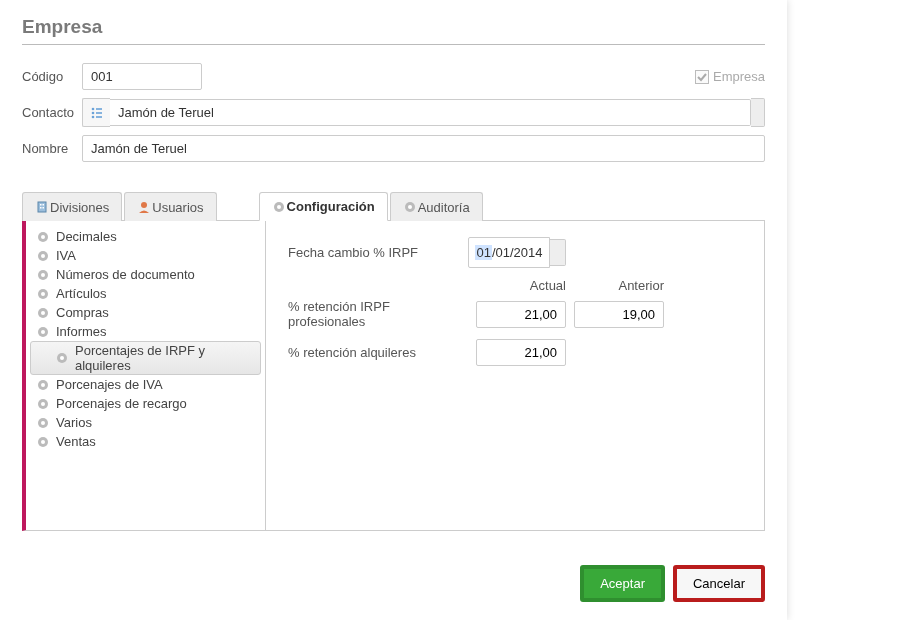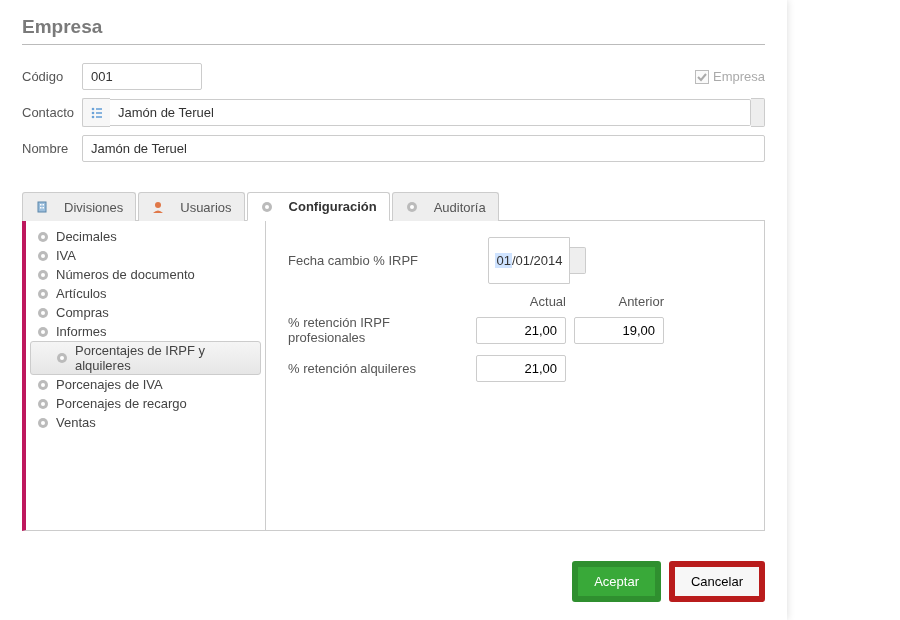--- a/index.html
+++ b/index.html
@@ -86,36 +86,37 @@
 
   .tabs {
     margin-top: 30px;
     display: flex;
     border-bottom: 1px solid #ccc;
   }
   .tab {
     padding: 6px 12px;
     display: flex;
     align-items: center;
-    gap: 15px;
+    gap: 1px;
     background: #eee;
     border: 1px solid #ccc;
     border-bottom: none;
     margin-right: 2px;
     margin-bottom: -1px;
     font-size: 13px;
     color: #555;
     cursor: pointer;
     border-radius: 3px 3px 0 0;
   }
   .tab.active {
     background: #fff;
     font-weight: 600;
     color: #333;
     border-bottom: 1px solid #fff;
+    margin-left: 40px;
   }
   .tab-body {
     display: flex;
     border-left: 4px solid #be185d;
     border-right: 1px solid #ccc;
     border-bottom: 1px solid #ccc;
     min-height: 310px;
   }
   .side-list {
     width: 240px;
@@ -172,45 +173,45 @@
     border-radius: 2px;
     padding: 5px 8px;
     text-align: right;
     margin-left: 8px;
     font-size: 13px;
   }
   .date-input {
     width: 82px;
     border: 1px solid #ccc;
     border-radius: 2px 0 0 2px;
-    padding: 15px 6px;
+    padding: 7px 6px;
     text-align: center;
     font-size: 13px;
-    margin-left: 20px;
+    margin-left: 0;
   }
   .date-sel { background: #cfe3ff; padding: 0 1px;}
   .date-btn {
     width: 16px; height: 27px;
     border: 1px solid #ccc;
     border-left: none;
     background: #eee;
     border-radius: 0 2px 2px 0;
     cursor: pointer;
   }
   .button-bar {
     position: absolute;
     bottom: 18px;
     right: 22px;
     display: flex;
     gap: 8px;
   }
   .btn {
     padding: 7px 16px;
     border-radius: 3px;
-    border: 6px solid #b91c1c;
+    border: 4px solid #b91c1c;
     background: #f7f7f7;
     font-size: 13px;
     cursor: pointer;
   }
   .btn.primary {
     background: #39a939;
     border-color: #2f8f2f;
     color: #fff;
   }
   .ico-svg { display:block; }
@@ -375,20 +376,29 @@
           </span>
           <span>Porcenajes de recargo</span>
         </div>
         <div class="side-item">
           <span class="gear-icon">
             <svg width="14" height="14" viewBox="0 0 14 14">
               <circle cx="7" cy="7" r="5" fill="#bbb"></circle>
               <circle cx="7" cy="7" r="2" fill="#fff"></circle>
             </svg>
           </span>
+          <span>Varios</span>
+        </div>
+        <div class="side-item">
+          <span class="gear-icon">
+            <svg width="14" height="14" viewBox="0 0 14 14">
+              <circle cx="7" cy="7" r="5" fill="#bbb"></circle>
+              <circle cx="7" cy="7" r="2" fill="#fff"></circle>
+            </svg>
+          </span>
           <span>Ventas</span>
         </div>
       </div>
 
     <div class="content">
 
       <div class="field-row">
         <div class="field-label">Fecha cambio % IRPF</div>
         <div class="date-input"><span class="date-sel">01</span><span>/01/2014</span></div>
         <div class="date-btn"></div>

